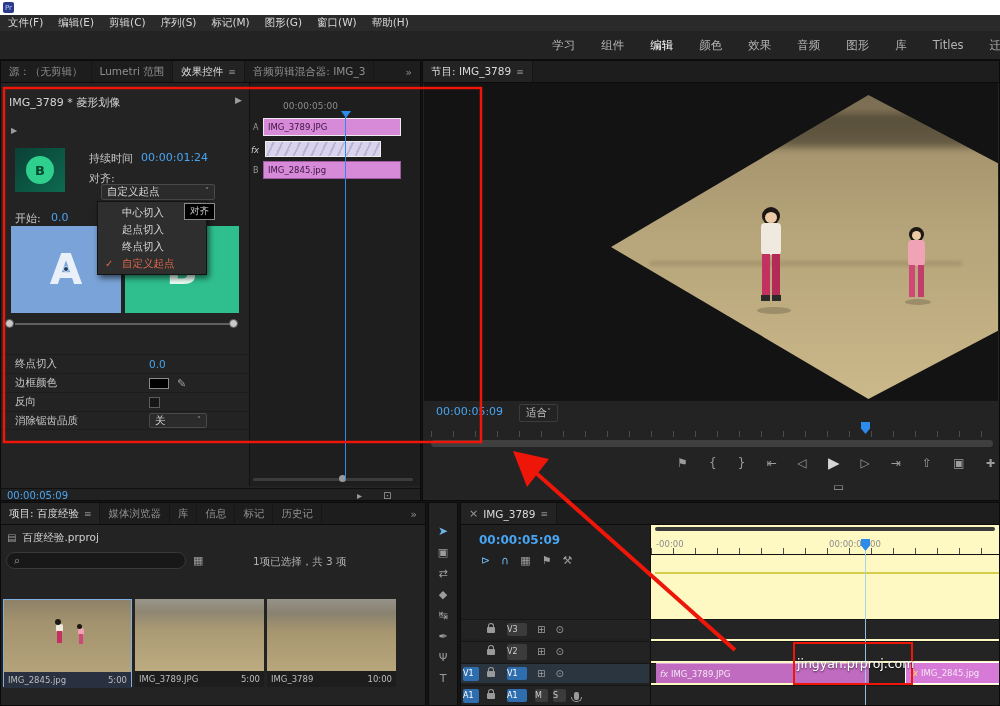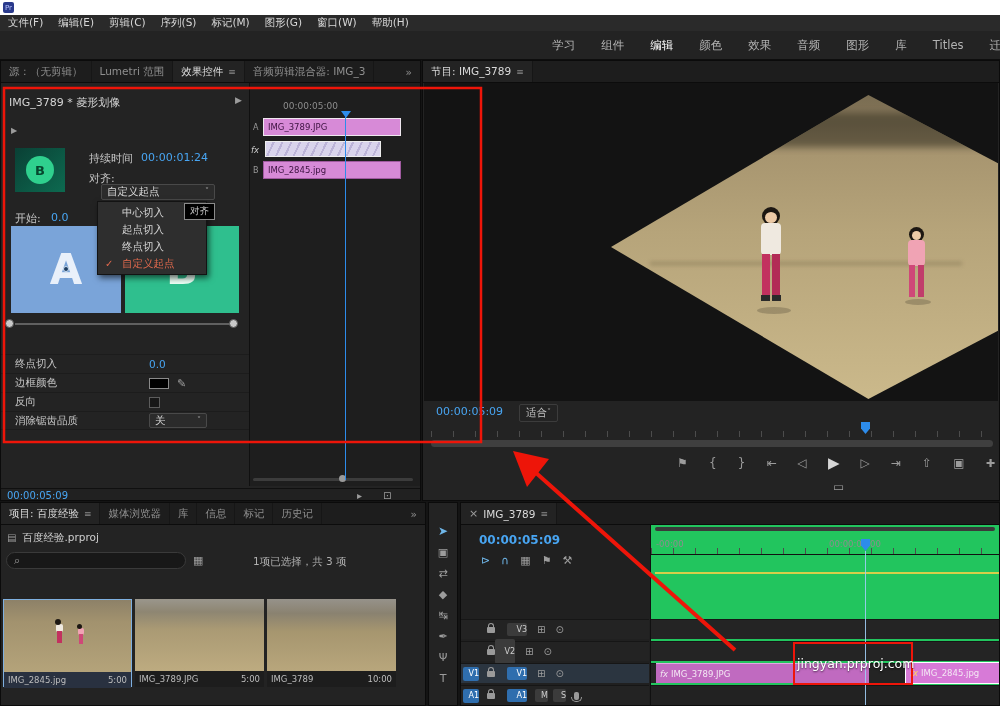--- a/index.html
+++ b/index.html
@@ -13,21 +13,21 @@
 .ws{padding:0 13px;font-size:11.5px;color:#b3b3b3;white-space:nowrap}
 .ws.active{color:#fff}
 .panel{position:absolute;background:#232323;border:1px solid #0b0b0b}
 .ptabs{height:22px;background:#1d1d1d;display:flex;align-items:stretch;font-size:10.5px;color:#8f8f8f;border-bottom:1px solid #0c0c0c;overflow:hidden}
 .ptab{display:flex;align-items:center;padding:0 8px;gap:5px;white-space:nowrap;border-right:1px solid #161616}
 .ptab.active{background:#232323;color:#dadada}
 .hamb{color:#8a8a8a;font-size:9px}
 .tc{color:#48a5f2}
 .icon{color:#9c9c9c;font-size:10px;line-height:1;display:inline-block}
 .icon.blue{color:#6fb6e8}
-.badge{display:flex;align-items:center;justify-content:flex-end;background:#3b3b3b;color:#cfcfcf;border-radius:2px;font-size:8px;line-height:1}
+.badge{display:flex;align-items:center;justify-content:flex-start;background:#3b3b3b;color:#cfcfcf;border-radius:2px;font-size:8px;line-height:1}
 .badge.blue{background:#2f6eae;color:#fff}
 .chk{width:11px;height:11px;background:#171717;border:1px solid #5c5c5c}
 .knob{width:9px;height:9px;border-radius:50%;background:#c9c9c9;border:1px solid #555}
 .lock{position:relative;width:8px;height:6px;background:#9a9a9a;border-radius:1px}
 .lock::before{content:'';position:absolute;top:-4px;left:1px;width:4px;height:4px;border:1.5px solid #9a9a9a;border-bottom:none;border-radius:3px 3px 0 0}
 .mic{position:relative;width:5px;height:8px;background:#9a9a9a;border-radius:2px}
 .mic::after{content:'';position:absolute;left:-3px;top:5px;width:9px;height:4px;border:1px solid #9a9a9a;border-top:none;border-radius:0 0 5px 5px}
 .dd{display:flex;align-items:center;justify-content:space-between;background:#2b2b2b;border:1px solid #494949;border-radius:2px;padding:0 5px;font-size:10.5px;color:#dcdcdc}
 .menu{position:absolute;background:#2e2e2e;border:1px solid #131313;box-shadow:2px 3px 6px rgba(0,0,0,.6);z-index:30}
 .menu-item{height:17px;display:flex;align-items:center;padding-left:24px;font-size:10.5px;color:#d6d6d6;position:relative}
@@ -363,21 +363,21 @@
         <span class="lock" style="margin-left:26px"></span>
         <span class="badge" style="width:20px;height:13px;margin-left:12px">
             <span>V3</span>
           </span>
         <span class="icon" style="margin-left:10px">⊞</span>
         <span class="icon" style="margin-left:10px">⊙</span>
       </div>
 
       <div class="trow" style="top:116px">
         <span class="lock" style="margin-left:26px"></span>
-        <span class="badge" style="width:20px;height:25px;">
+        <span class="badge" style="width:20px;height:16px;margin-left:12px">
             <span>V2</span>
           </span>
         <span class="icon" style="margin-left:10px">⊞</span>
         <span class="icon" style="margin-left:10px">⊙</span>
       </div>
 
       <div class="trow" style="top:138px;background:#2b3540">
         <span class="badge blue" style="width:16px;height:14px;margin-left:2px">
             <span>V1</span>
           </span>
@@ -400,21 +400,21 @@
         <span class="badge" style="width:13px;height:13px;margin-left:8px">
             <span>M</span>
           </span>
         <span class="badge" style="width:13px;height:13px;margin-left:5px">
             <span>S</span>
           </span>
         <span class="mic" style="margin-left:8px"></span>
       </div>
     </div>
 
-    <div class="abs" style="left:190px;top:22px;right:0;bottom:0;background:#22c55e;overflow:hidden">
+    <div class="abs" style="left:190px;top:22px;right:0;bottom:0;background:#fef9c3;overflow:hidden">
       <div class="abs" style="left:4px;top:2px;right:4px;height:4px;background:#3a3a3a;border-radius:2px"></div>
       <div class="abs tick-ruler" style="left:0;top:12px;right:0;height:18px;border-bottom:1px solid #111">
         <span style="position:absolute;left:5px;top:2px;font-size:8.5px;color:#8d8d8d">-00:00</span>
         <span style="position:absolute;left:178px;top:2px;font-size:8.5px;color:#8d8d8d">00:00:05:00</span>
       </div>
       <div class="abs" style="left:4px;top:47px;right:0;height:2px;background:#d6ce4a"></div>
 
       <div class="lane" style="top:94px"></div>
       <div class="lane" style="top:116px"></div>
       <div class="lane" style="top:138px"></div>

